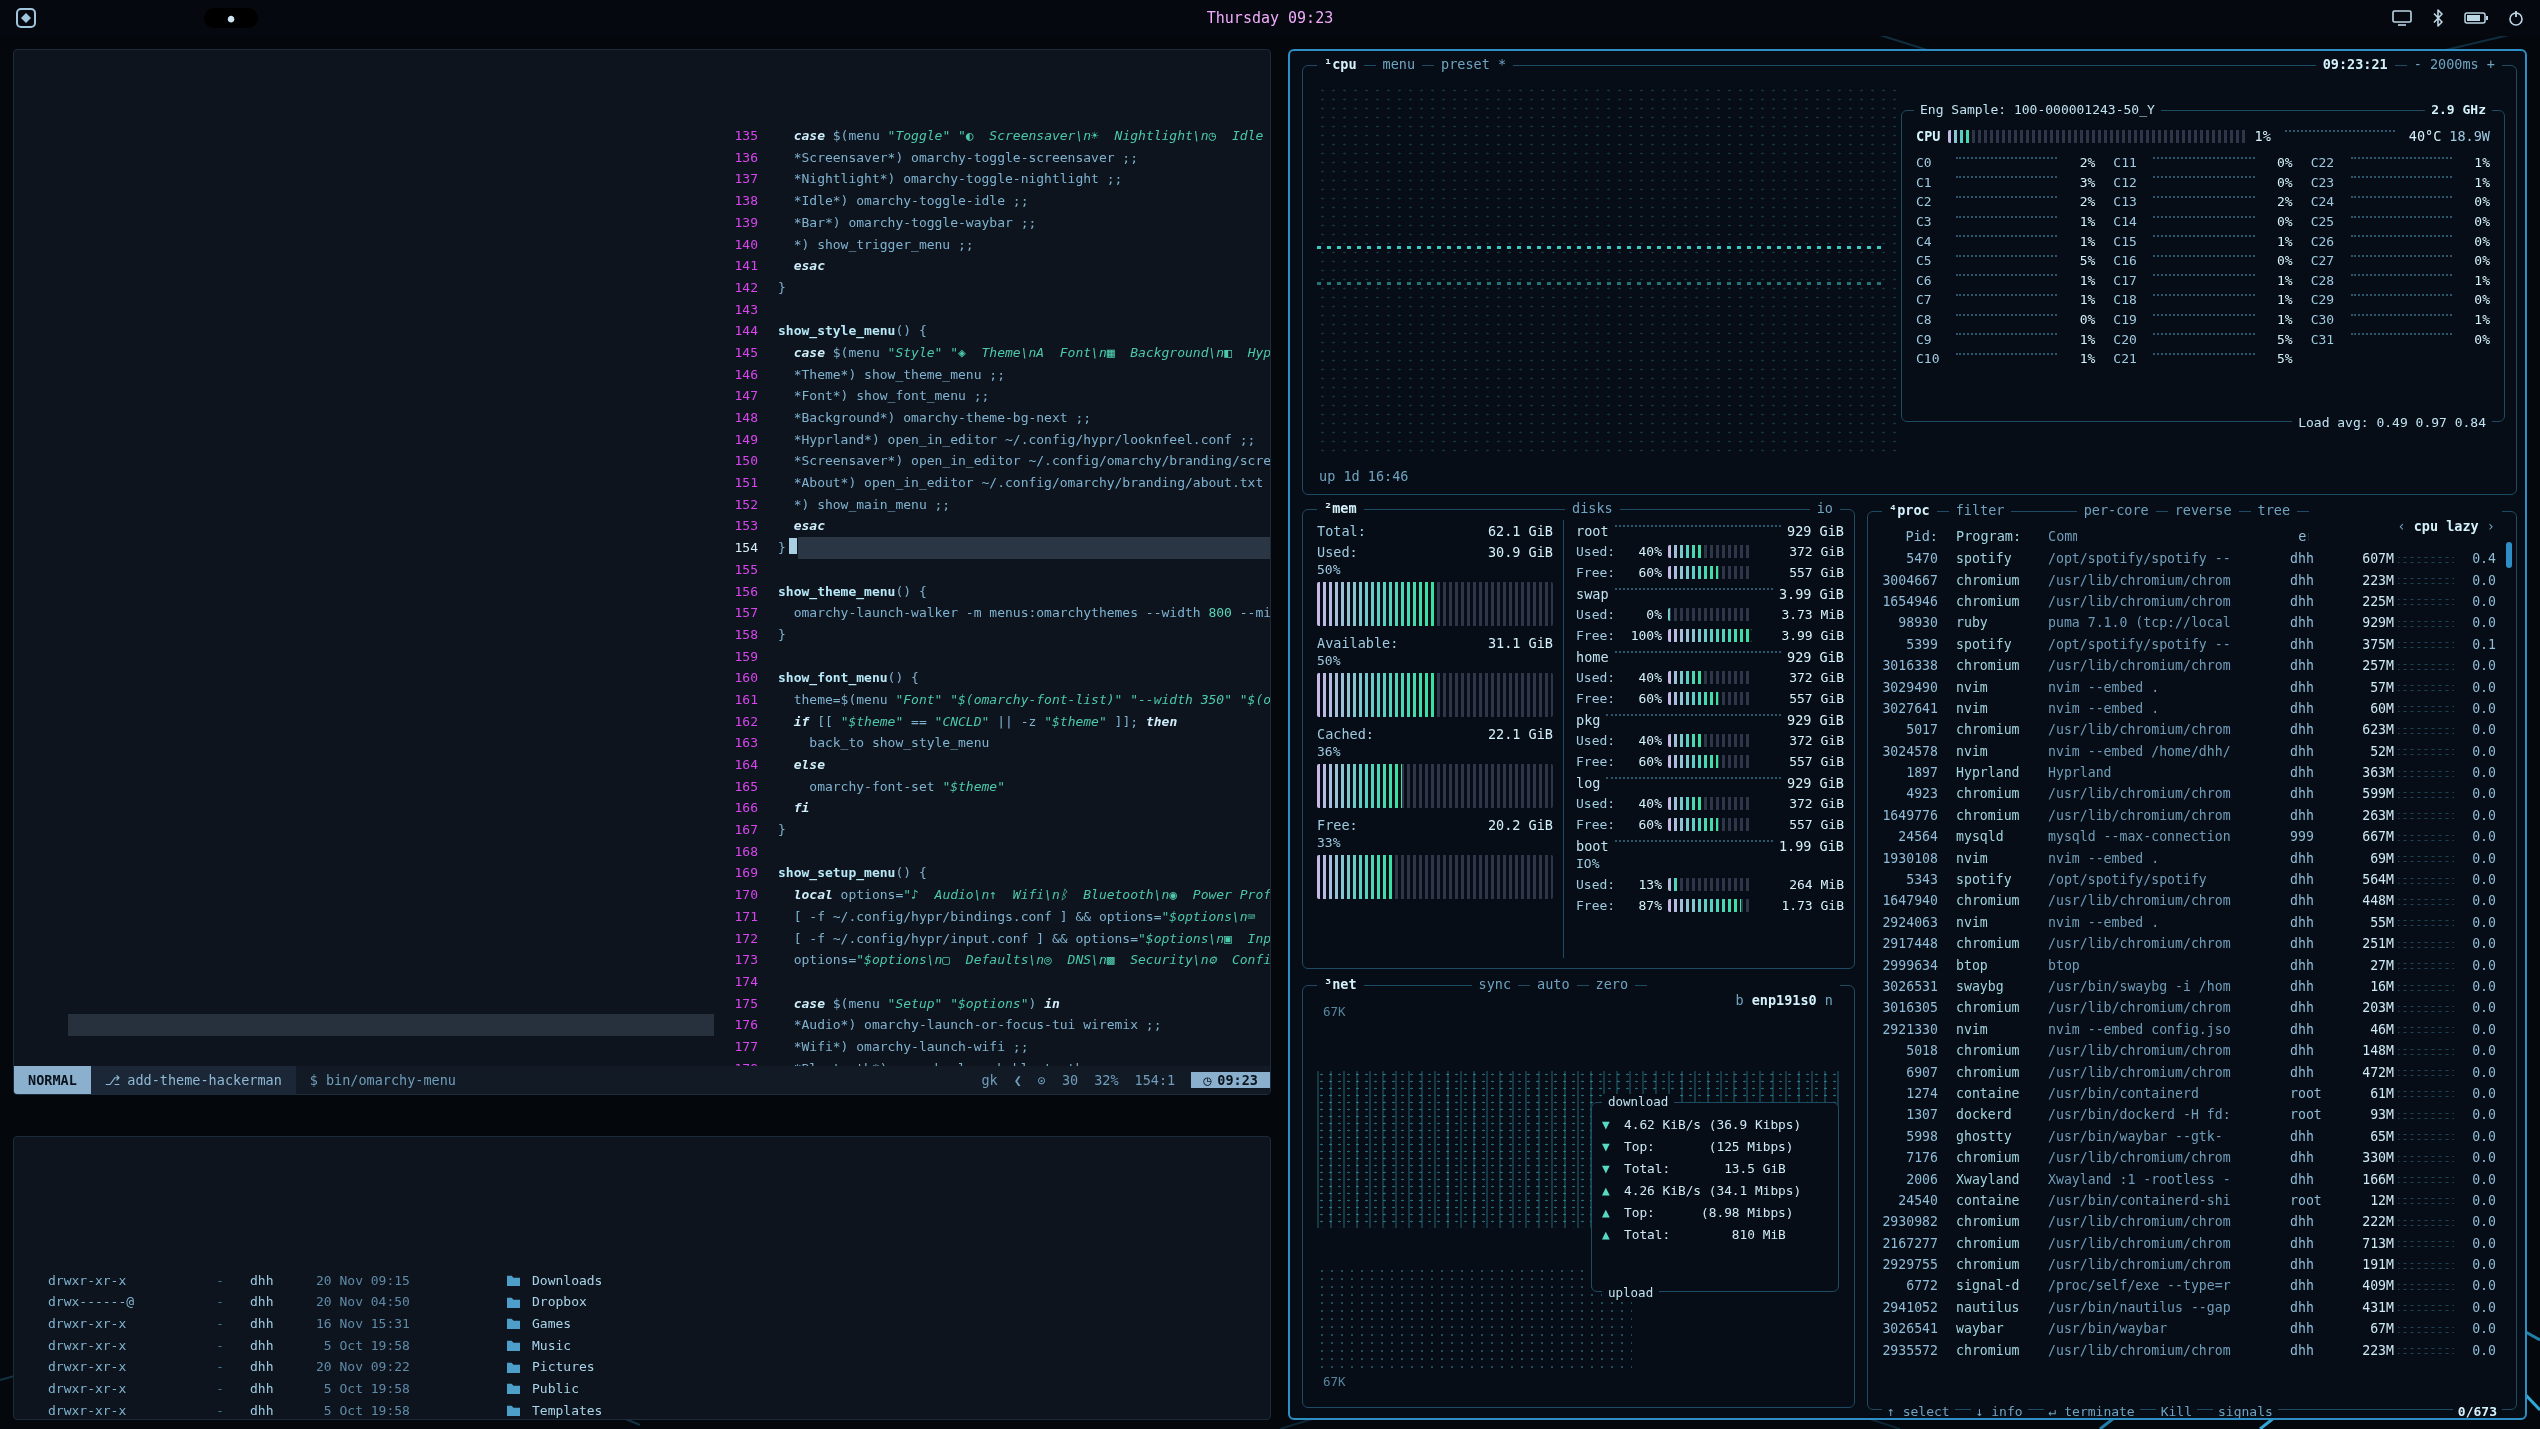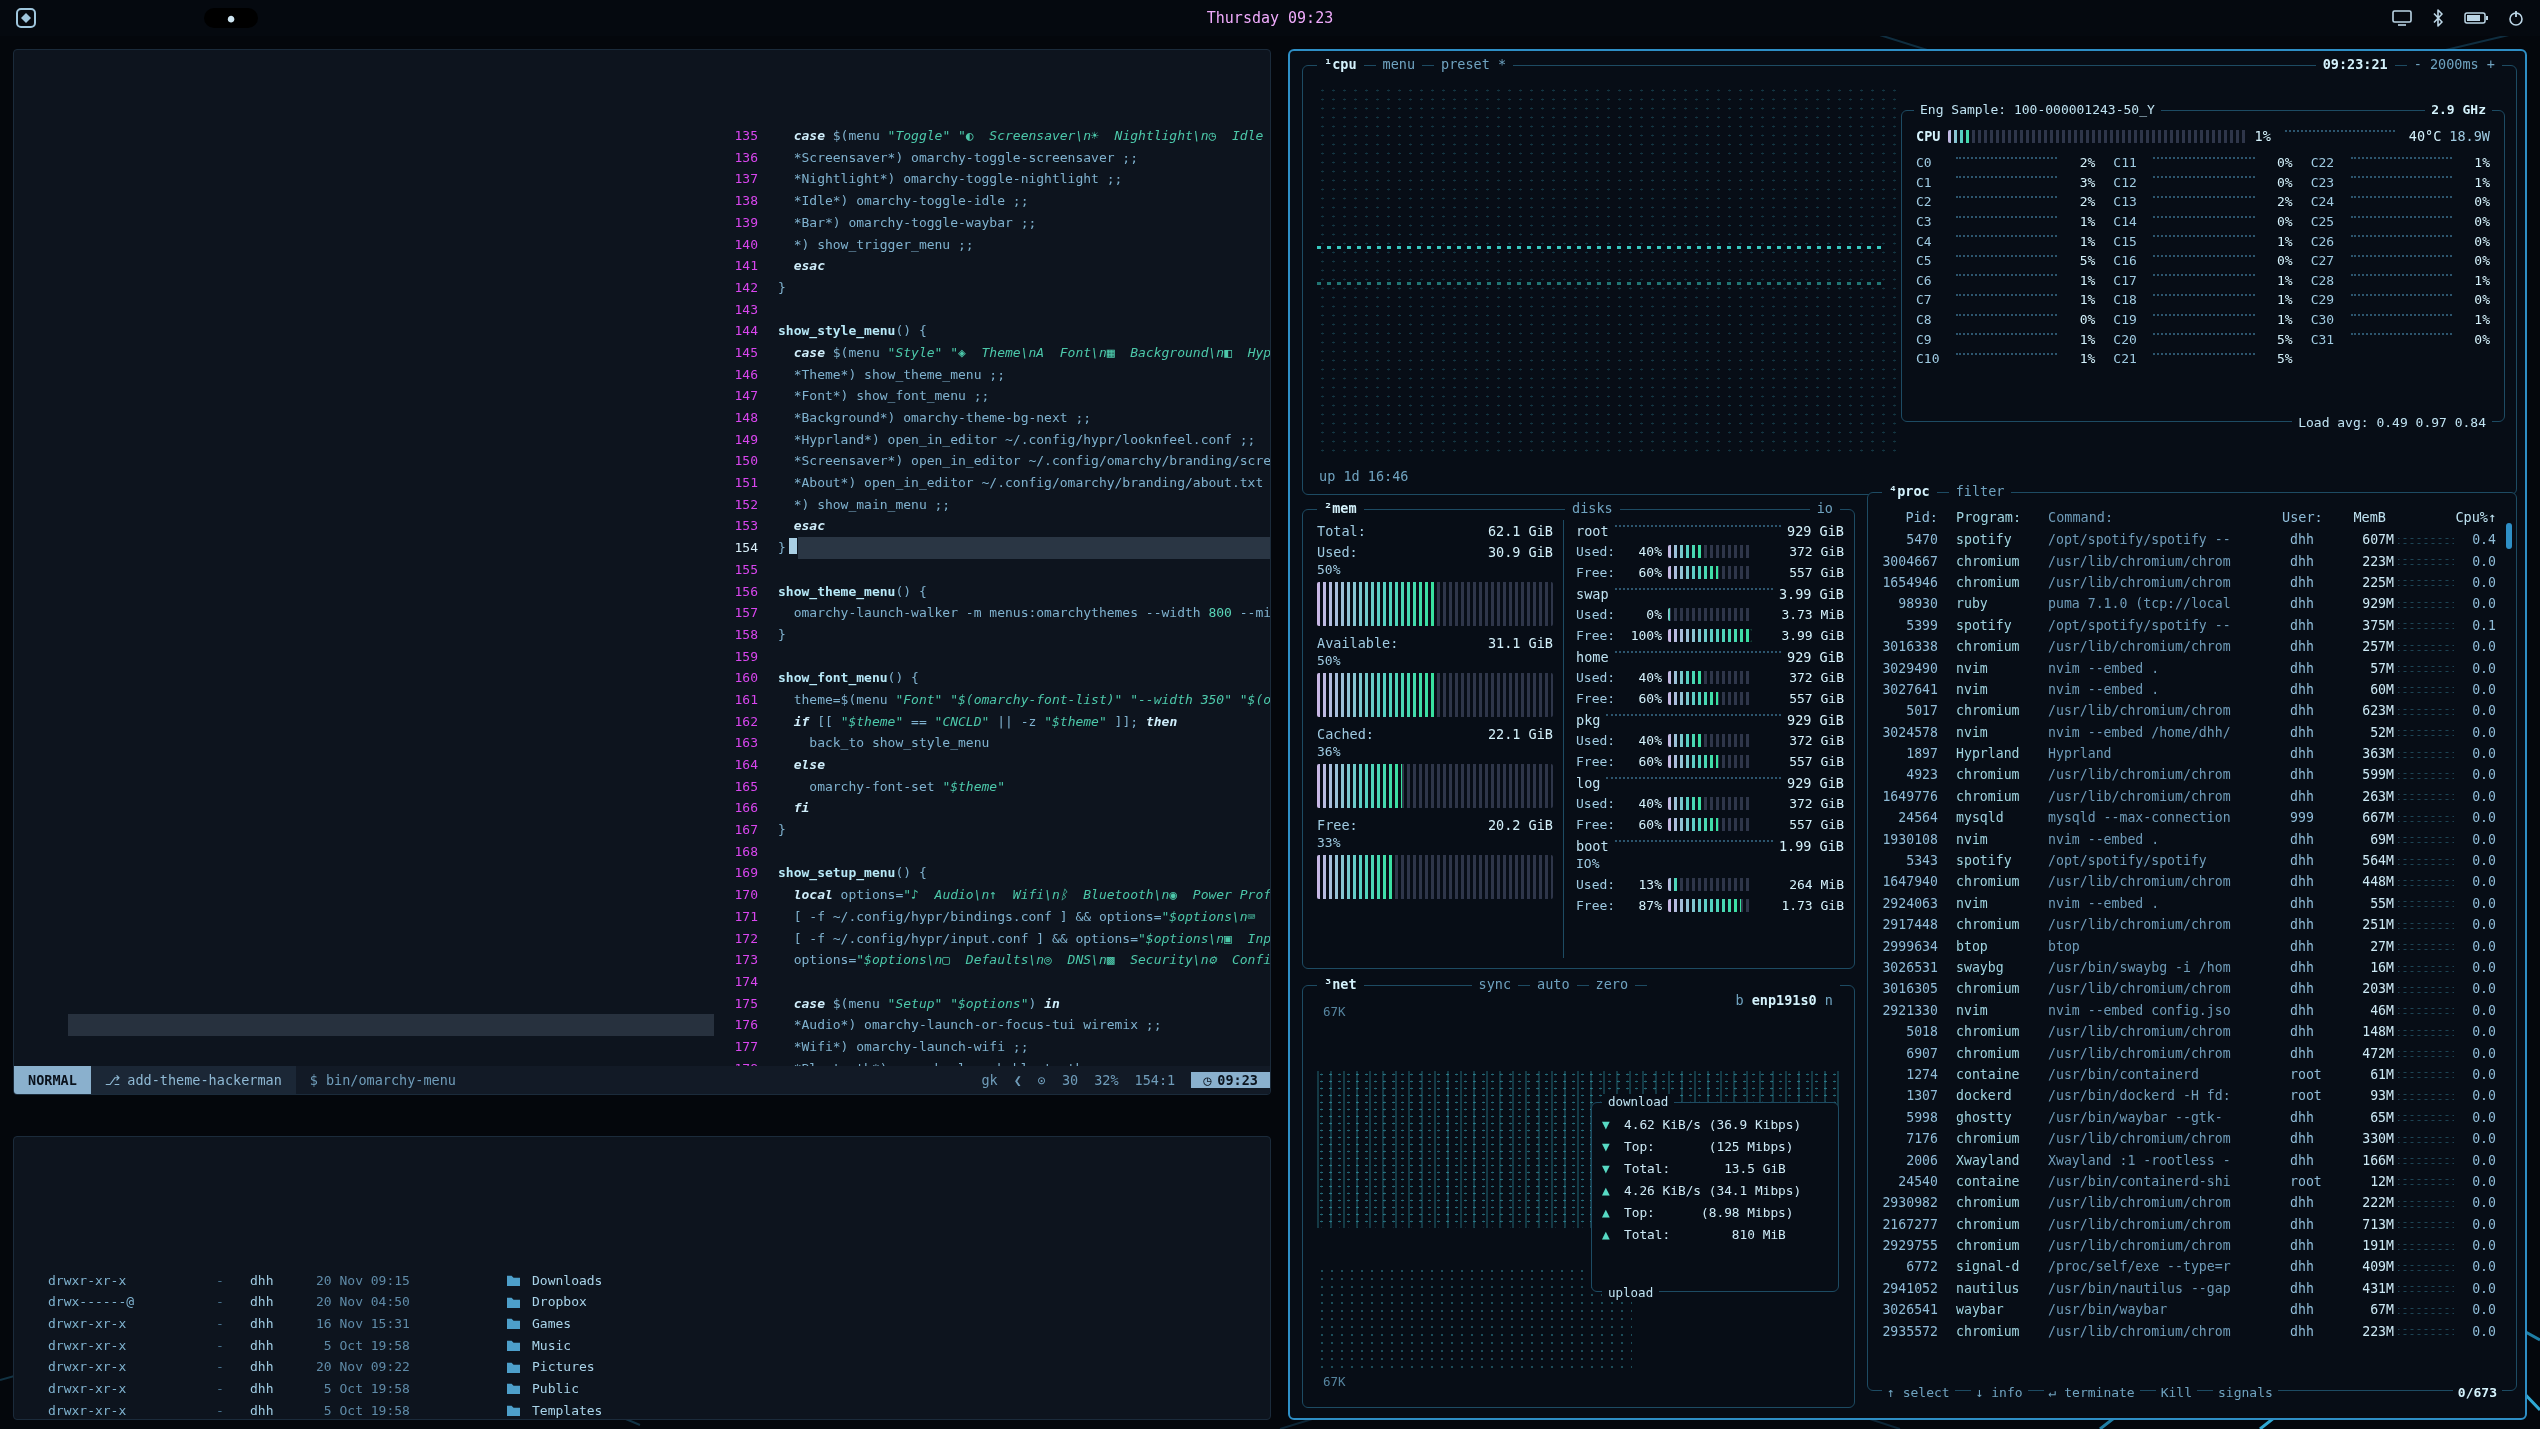--- a/index.html
+++ b/index.html
@@ -120,21 +120,21 @@
     background-image:radial-gradient(rgba(66,196,214,.35) 1px,transparent 1.4px);background-size:10px 8px;}
   .net-scale-top{position:absolute;left:6px;top:4px;font-size:12.5px;color:#55849f;}
   .net-scale-bottom{position:absolute;left:6px;bottom:4px;font-size:12.5px;color:#55849f;}
   .netinfo{position:absolute;left:288px;top:116px;width:248px;height:190px;border:1px solid #1d4b63;border-radius:6px;background:#070d16;padding:10px 10px 6px;}
   .ni-chip-t{position:absolute;top:-9px;left:10px;background:#070d16;padding:0 6px;font-size:12.5px;color:#bfe3f2;}
   .ni-chip-b{position:absolute;bottom:-9px;left:10px;background:#070d16;padding:0 6px;font-size:12.5px;color:#bfe3f2;}
   .nirow{display:flex;gap:8px;font-size:12.8px;height:22px;align-items:center;white-space:pre;}
   .nirow .nd{color:#57d9c4;width:14px;} .nirow .nt{color:#cdeaf6;}
 
   
-  .box-proc{left:577px;top:441px;width:650px;height:899px;}
+  .box-proc{left:577px;top:460px;width:650px;height:899px;}
   .prochead{display:flex;font-size:13.5px;color:#bfe3f2;padding:16px 14px 4px;gap:0;}
   .procrows{padding:0 6px 0 14px;}
   .prow{display:flex;height:21.4px;align-items:center;font-size:13.2px;cursor:pointer;}
   .c-pid{width:74px;text-align:right;padding-right:18px;color:#8fbcd8;flex:none;}
   .c-prog{width:92px;color:#9fd4e0;flex:none;overflow:hidden;}
   .c-cmd{flex:1;color:#6f9cb9;overflow:hidden;white-space:pre;}
   .c-user{width:48px;color:#8fbcd8;flex:none;}
   .c-mem{width:56px;text-align:right;color:#cdeaf6;flex:none;}
   .c-gr{width:56px;flex:none;height:12px;margin:0 4px;
     background-image:radial-gradient(rgba(70,170,200,.35) 1px,transparent 1.3px);background-size:7px 5px;background-position:bottom;}
@@ -1035,20 +1035,28 @@
           </div>
         <div class="ni-chip-b">upload</div>
       </div>
     </div>
 
     <div class="bbox box-proc">
       <div class="chiprow l">
         <span class="chip static"><span class="bn">⁴proc</span></span>
         <span class="chip">filter</span>
       </div>
+      <div class="chiprow r">
+        <span class="chip">per-core</span>
+        <span class="chip">reverse</span>
+        <span class="chip">tree</span>
+        <span class="chip">
+          <span>‹</span> <span class="bn">cpu lazy</span> <span>›</span>
+        </span>
+      </div>
       <div class="prochead">
         <span class="c-pid">Pid:</span>
         <span class="c-prog">Program:</span>
         <span class="c-cmd">Command:</span>
         <span class="c-user">User:</span>
         <span class="c-mem">MemB</span>
         <span class="c-gr" style="background:none;text-align:right;color:#bfe3f2;"></span>
         <span class="c-cpu">Cpu%</span>
         <span style="width:14px;color:#bfe3f2;">↑</span>
       </div>

